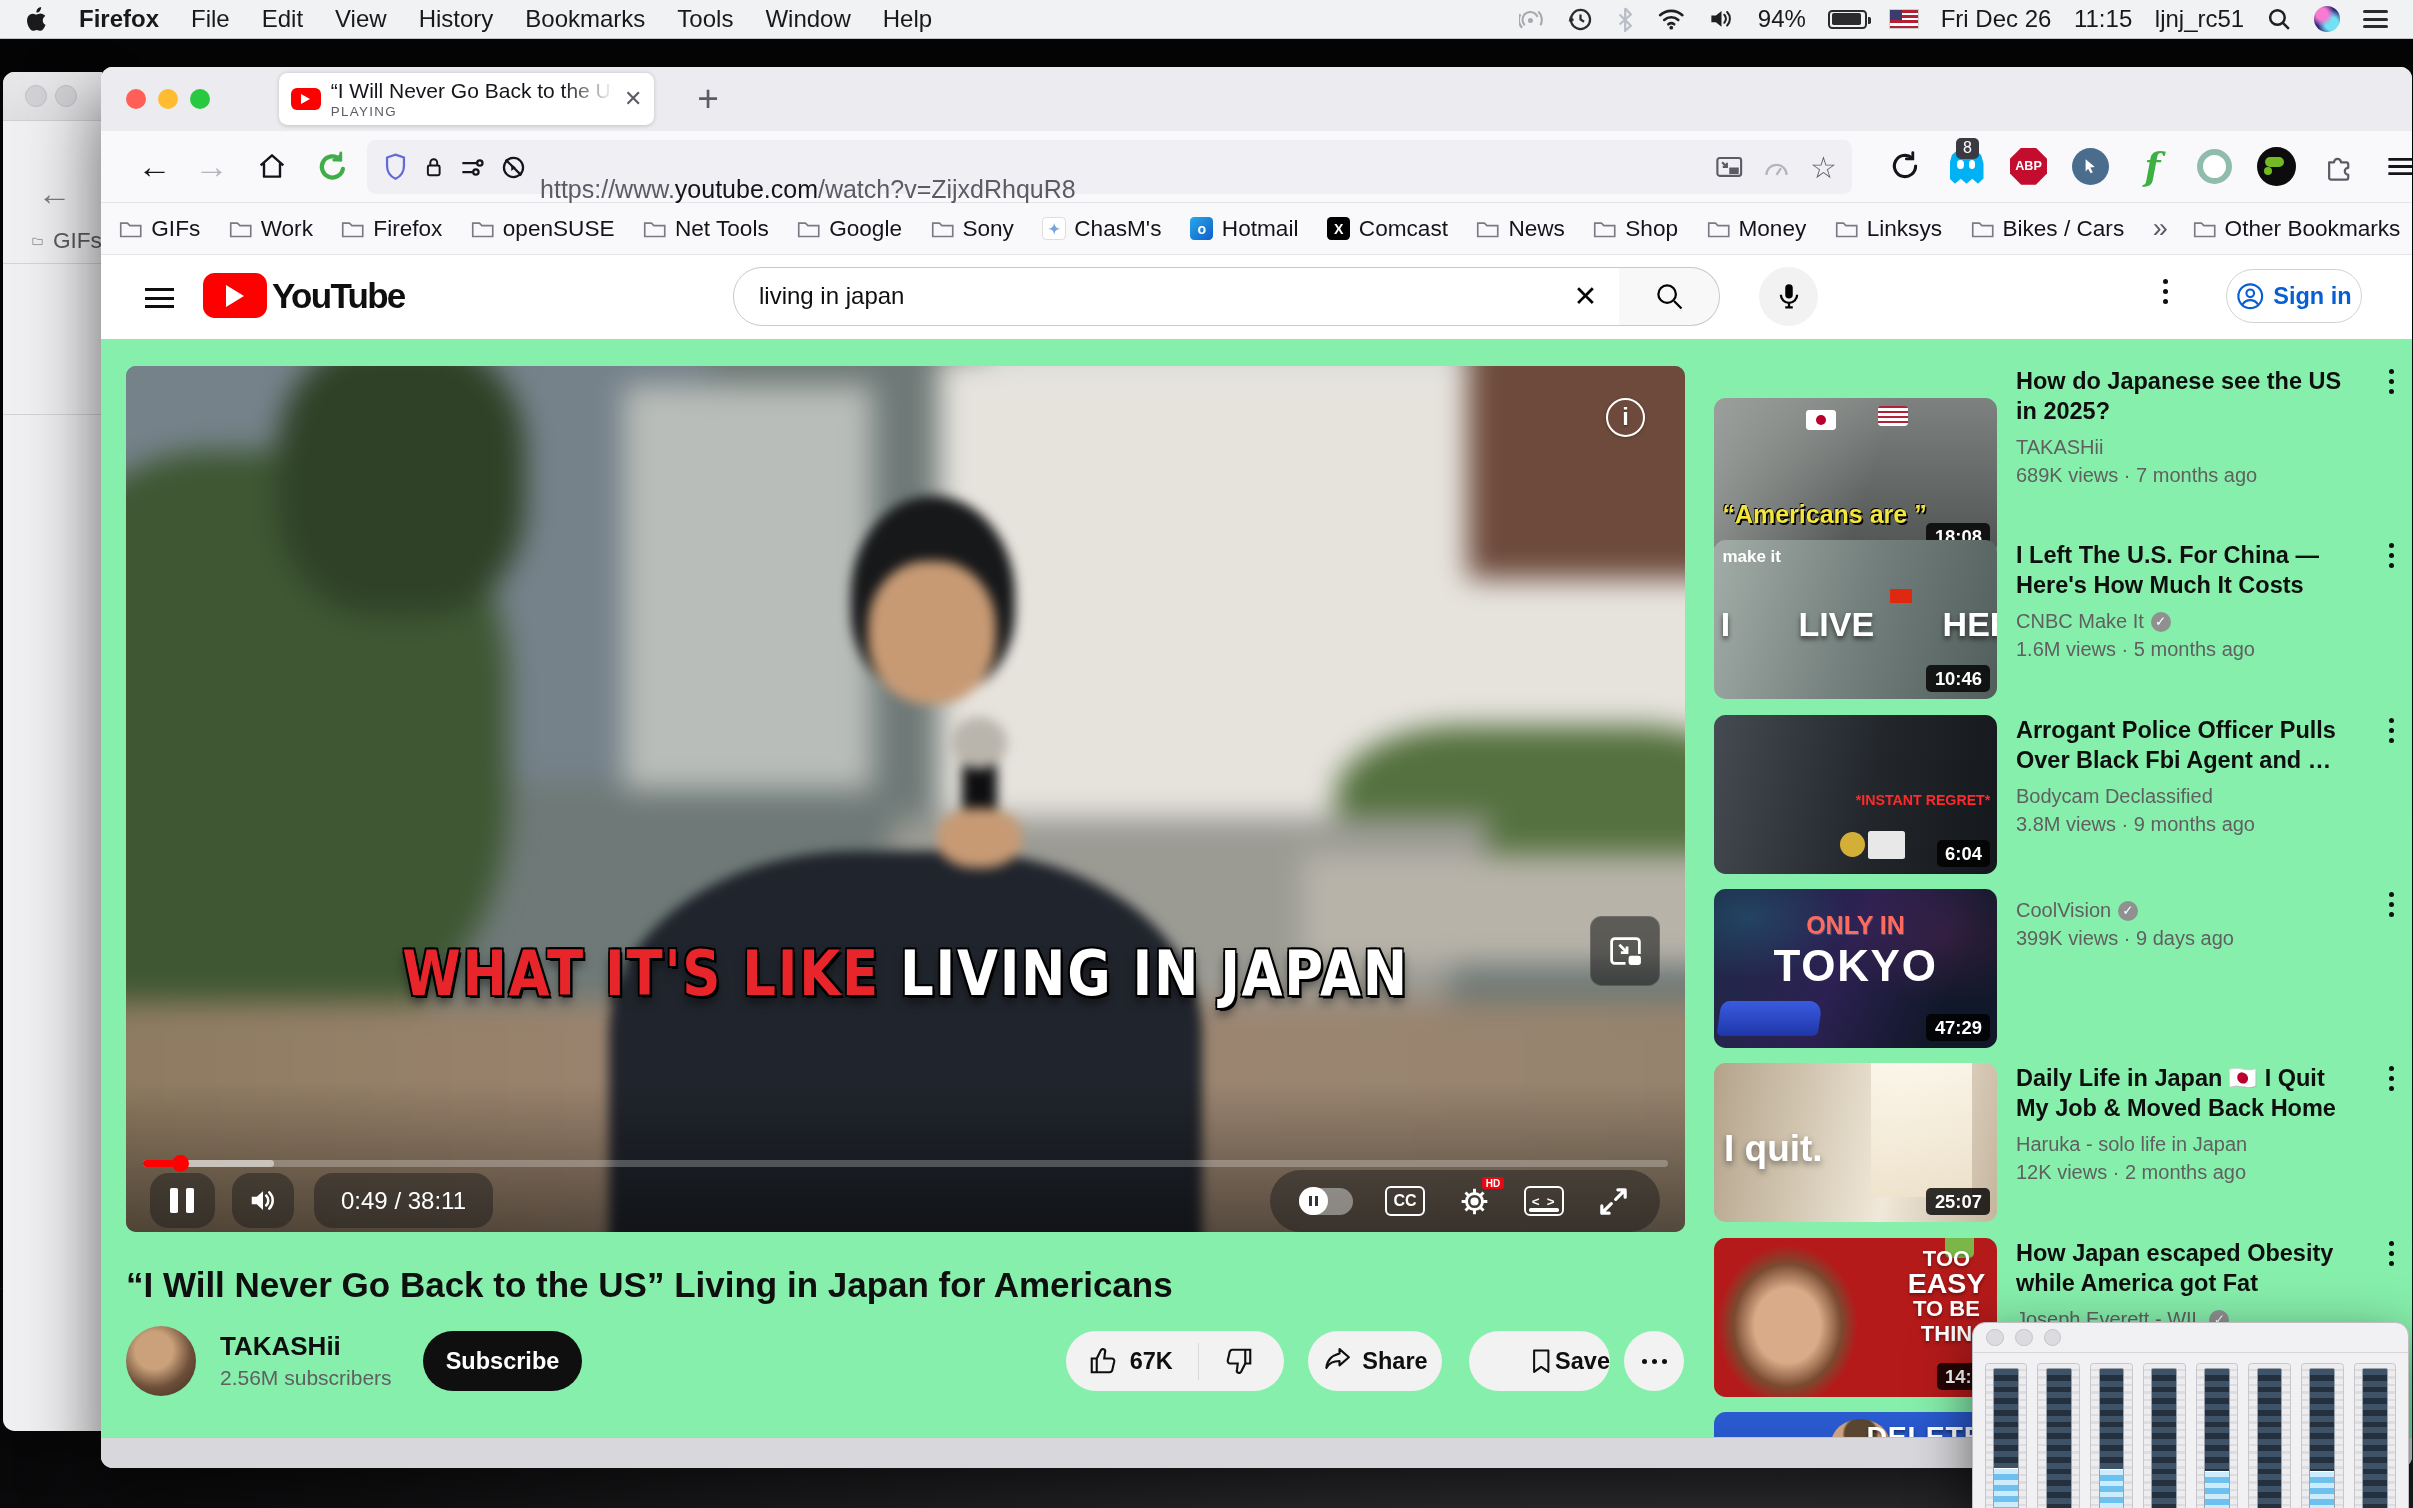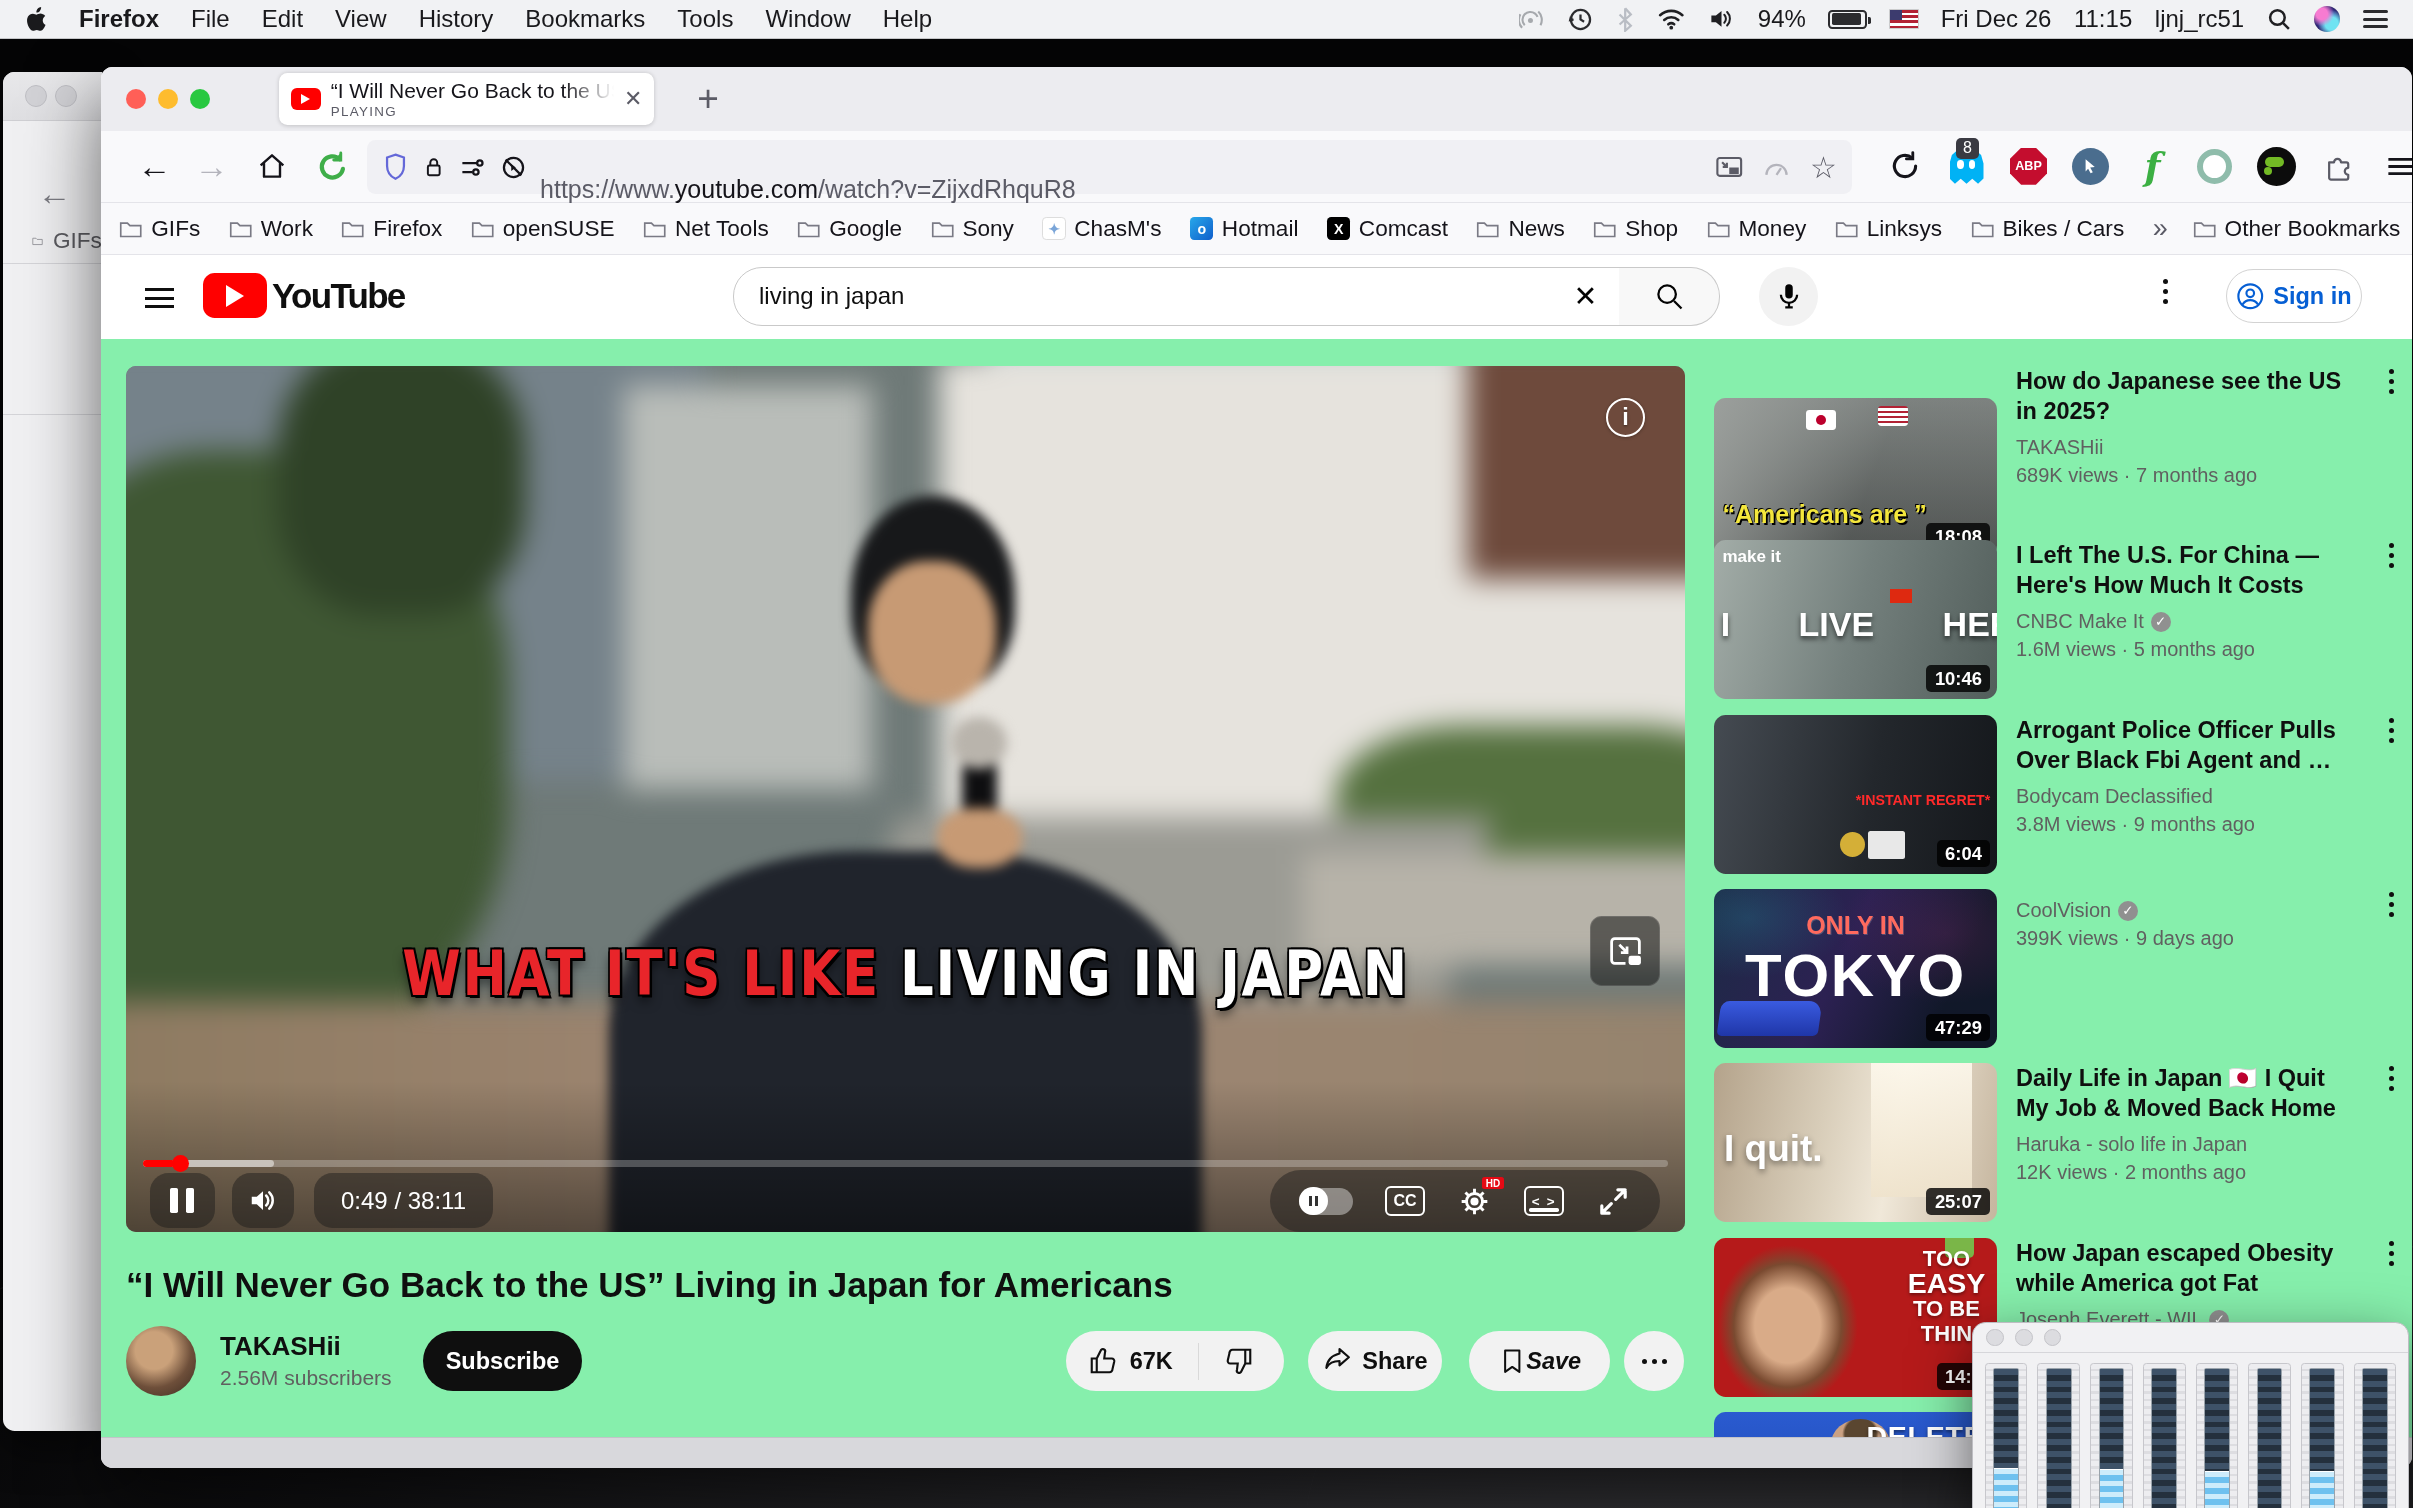--- a/index.html
+++ b/index.html
@@ -169,21 +169,21 @@
     background:radial-gradient(circle at 40% 35%, #caa17a 0 30%, #6e4f3a 60%, #3a2a20); }
   #chname { position:absolute; left:94px; top:5px; font-size:26px; font-weight:bold; color:#0f0f0f; }
   #chsubs { position:absolute; left:94px; top:40px; font-size:21px; color:#606060; }
   #subscribe { position:absolute; left:297px; top:5px; width:159px; height:60px; background:#0f0f0f; color:#fff;
     border-radius:30px; display:flex; align-items:center; justify-content:center; font-size:23.5px; font-weight:bold; }
   .actpill { position:absolute; top:5px; height:60px; background:#f2f2f2; border-radius:30px; display:flex; align-items:center;
     font-size:23.5px; font-weight:bold; color:#0f0f0f; }
   #likes { left:940px; width:218px; padding:0 22px; gap:11.7px; }
   #likes .sep { width:0.8px; height:37px; background:#d9d9d9; margin:0 13.4px; }
   #sharebtn { left:1182px; width:134px; justify-content:center; gap:10px; }
-  #savebtn { left:1343px; width:141px; justify-content:center; gap:0;font-style:italic; }
+  #savebtn { left:1343px; width:141px; justify-content:flex-end; gap:0; }
   #morebtn { left:1498px; width:60px; justify-content:center; }
   .hdots { display:flex; gap:5px; } .hdots i { width:5px; height:5px; border-radius:50%; background:#0f0f0f; }
 
   
   #sidebar { position:absolute; left:1613px; top:111px; width:680px; }
   .vitem { position:absolute; left:0; width:680px; height:159px; }
   .thumb { position:absolute; left:0; top:0; width:283px; height:159px; border-radius:11.7px; overflow:hidden; }
   .dur { position:absolute; right:6.7px; bottom:6.7px; background:rgba(0,0,0,.8); color:#fff; font-size:18.4px; font-weight:bold;
     padding:2.5px 8.4px; border-radius:5px; }
   .vmeta { position:absolute; left:302px; top:0; width:335px; }
@@ -207,21 +207,21 @@
   .th2 .cnflag { position:absolute; left:176px; top:49px; width:22px; height:14.2px; background:#de2910; }
   .th3 { background:linear-gradient(100deg,#454b52,#23272c 55%,#14171b); }
   .th3 .cap { position:absolute; right:6.7px; top:77px; color:#ff2a2a; font-size:14.2px; font-weight:800; }
   .th3 .fbi { position:absolute; left:126px; bottom:17px; width:25px; height:25px; border-radius:50%; background:#d4af37; }
   .th3 .card { position:absolute; left:154px; bottom:15px; width:37px; height:28.5px; background:#e8e8e8; border-radius:2.5px; }
   .th4 { background:radial-gradient(184px 117px at 82% 28%, #a1327a33, transparent 60%),
           radial-gradient(168px 101px at 12% 18%, #2bb3c633, transparent 60%),
           linear-gradient(115deg,#1d2a46,#2c2152 45%,#111829 80%); }
   .th4 .c1 { position:absolute; left:50%; top:22px; transform:translateX(-50%); color:#ff6a5e; font-size:25px; font-weight:800;
     text-shadow:0.8px 0.8px 0 #fff3; white-space:nowrap; }
-  .th4 .c2 { position:absolute; left:50%; top:52px; transform:translateX(-50%); color:#fff; font-size:60px; font-weight:800; letter-spacing:1.7px; }
+  .th4 .c2 { position:absolute; left:50%; top:52px; transform:translateX(-50%); color:#fff; font-size:44px; font-weight:800; letter-spacing:1.7px; }
   .th4 .car { position:absolute; left:5px; bottom:11.7px; width:101px; height:35px; background:linear-gradient(#3a5be0,#1f36a8);
     border-radius:8.4px 13.4px 5px 5px; transform:skewX(-8deg); }
   .th5 { background:linear-gradient(100deg,#b4a38b,#d8cdb9 38%,#f0e8d9 62%,#c5b59e); }
   .th5 .win { position:absolute; right:25px; top:0; width:101px; height:134px; background:linear-gradient(#fdf8ec,#efe3cc); opacity:.9; }
   .th5 .cap { position:absolute; left:10px; top:65px; color:#fff; font-size:37px; font-weight:800; text-shadow:0 2.5px 6.7px rgba(0,0,0,.45); }
   .th6 { background:radial-gradient(117px 134px at 26% 55%, #d9ab88 0 28%, #7a4a30 46%, transparent 60%), #b51a1a; }
   .th6 .lines { position:absolute; right:11.7px; top:8.4px; text-align:center; color:#fff; font-weight:800; }
   .th6 .lines div { font-size:22px; line-height:25px; text-shadow:0 1.7px 3.4px rgba(0,0,0,.4); }
   .th6 .lines div:nth-child(2) { font-size:28.5px; }
   .th6 .cup { position:absolute; right:23.5px; top:-5px; width:28.5px; height:25px; background:#7ab648; border-radius:5px; }

